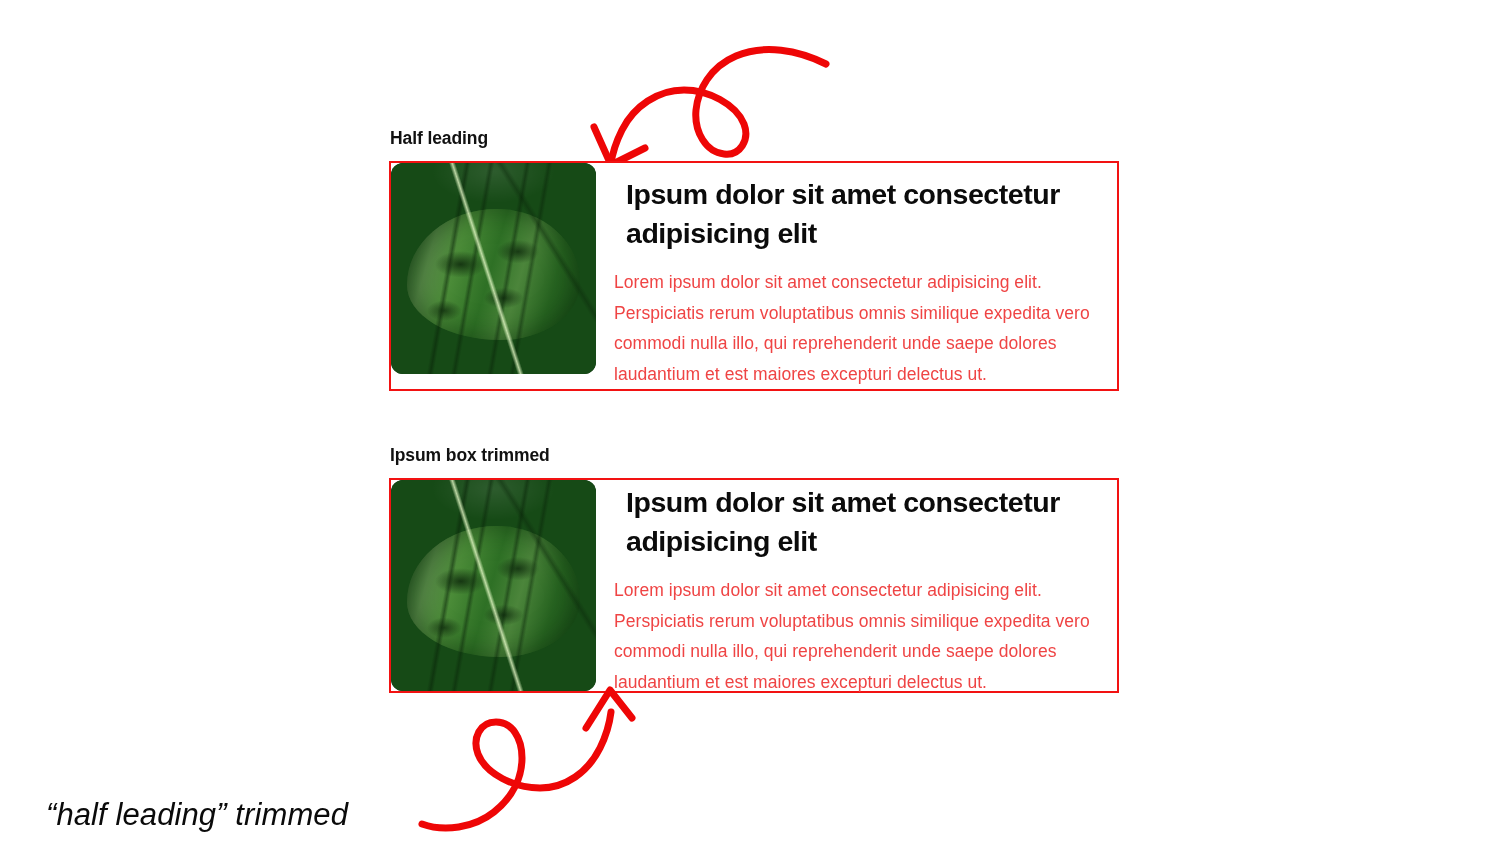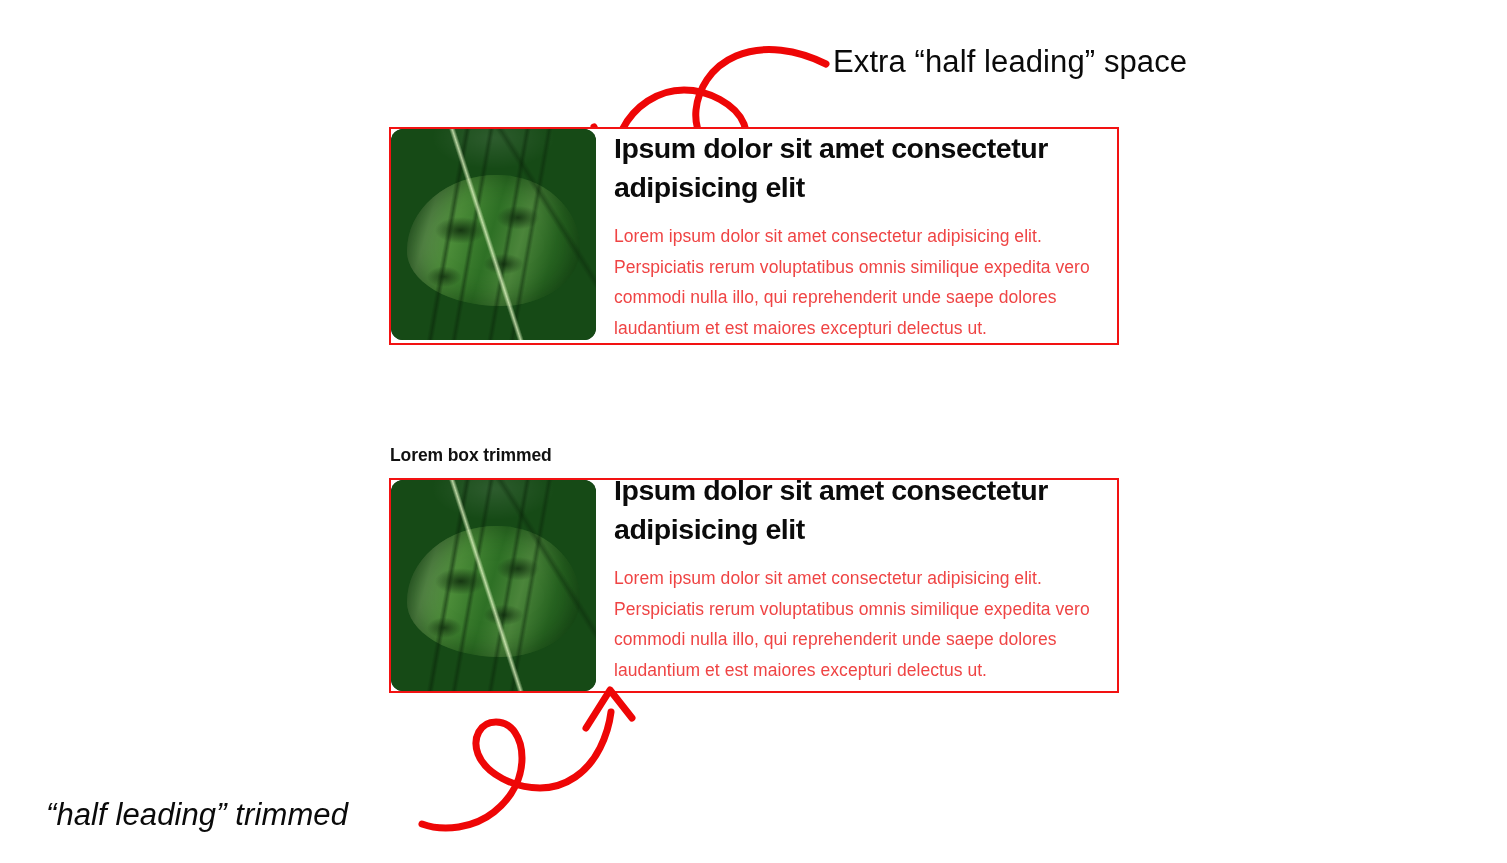--- a/index.html
+++ b/index.html
@@ -142,21 +142,21 @@
       radial-gradient(ellipse 12% 7% at 26% 70%, rgba(8,32,8,0.66) 0%, rgba(8,32,8,0) 70%),
       radial-gradient(ellipse 40% 20% at 50% 4%, rgba(255,255,255,0.10) 0%, rgba(255,255,255,0) 75%);
   }
 
   .card-body {
     flex: 1 1 auto;
     min-width: 0;
   }
 
   .card-heading {
-    margin: 0;
+    margin: 12px;
     font-size: 28.5px;
     font-weight: 700;
     line-height: 39px;
     letter-spacing: -0.45px;
     color: #0b0b0b;
   }
   .card-paragraph {
     margin: 0;
     font-size: 17.5px;
     font-weight: 400;
@@ -190,51 +190,51 @@
   }
   #card-text-trimmed .card-media {
     margin-top: 0;
   }
 </style>
 </head>
 <body>
 
 <div class="stage">
 
-  <div class="annotation-text" id="annotation-top-text">Extra “half leading” space</div>
 
   <svg class="arrow-svg" id="arrow-top" width="250" height="150" viewBox="0 0 250 150" aria-hidden="true">
     <path class="arrow-stroke" d="M238 36
              C 210 22, 176 16, 148 28
              C 122 39, 110 62, 108 82
              C 106 104, 118 124, 136 126
              C 152 128, 162 112, 156 96
              C 148 76, 120 62, 96 62
              C 70 62, 46 78, 34 102
              C 27 116, 24 128, 23 136" stroke="#ee0606" stroke-width="7"></path>
     <path class="arrow-stroke" d="M6 99 L23 137 L57 120" stroke="#ee0606" stroke-width="7"></path>
   </svg>
 
   <div class="section" id="section-half-leading">
 
+    <div class="section-label">Half leading</div>
 
     <div class="card" id="card-half-leading">
       <div class="card-media">
         <div class="leaf-photo"></div>
       </div>
       <div class="card-body">
         <div class="card-heading">Ipsum dolor sit amet consectetur adipisicing elit</div>
         <div class="card-paragraph">Lorem ipsum dolor sit amet consectetur adipisicing elit. Perspiciatis rerum voluptatibus omnis similique expedita vero commodi nulla illo, qui reprehenderit unde saepe dolores laudantium et est maiores excepturi delectus ut.</div>
       </div>
     </div>
   </div>
 
   <div class="section" id="section-text-trimmed">
 
-    <div class="section-label">Lorem box trimmed</div>
+    <div class="section-label">Ipsum box trimmed</div>
 
     <div class="card" id="card-text-trimmed">
       <div class="card-media">
         <div class="leaf-photo"></div>
       </div>
       <div class="card-body">
         <div class="card-heading">Ipsum dolor sit amet consectetur adipisicing elit</div>
         <div class="card-paragraph">Lorem ipsum dolor sit amet consectetur adipisicing elit. Perspiciatis rerum voluptatibus omnis similique expedita vero commodi nulla illo, qui reprehenderit unde saepe dolores laudantium et est maiores excepturi delectus ut.</div>
       </div>
     </div>

